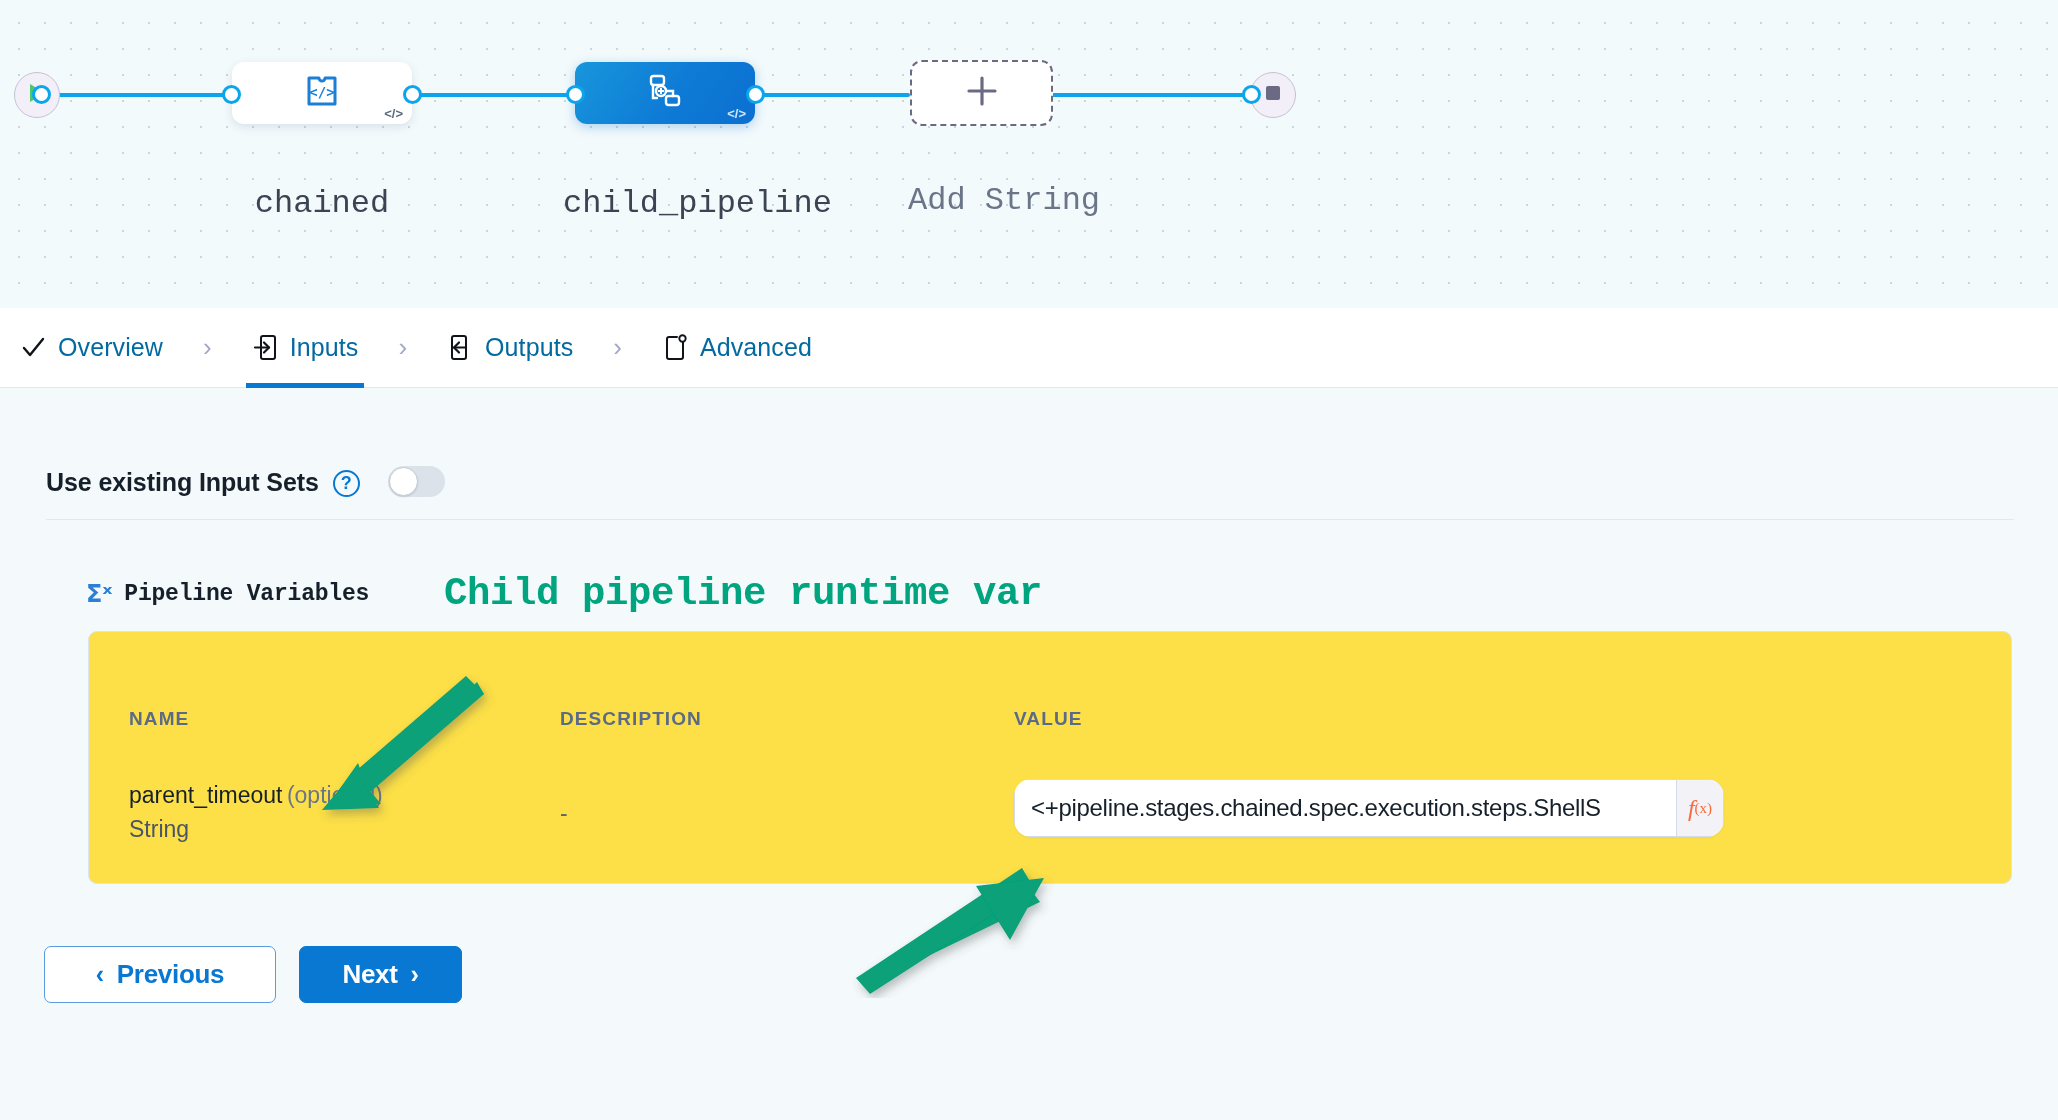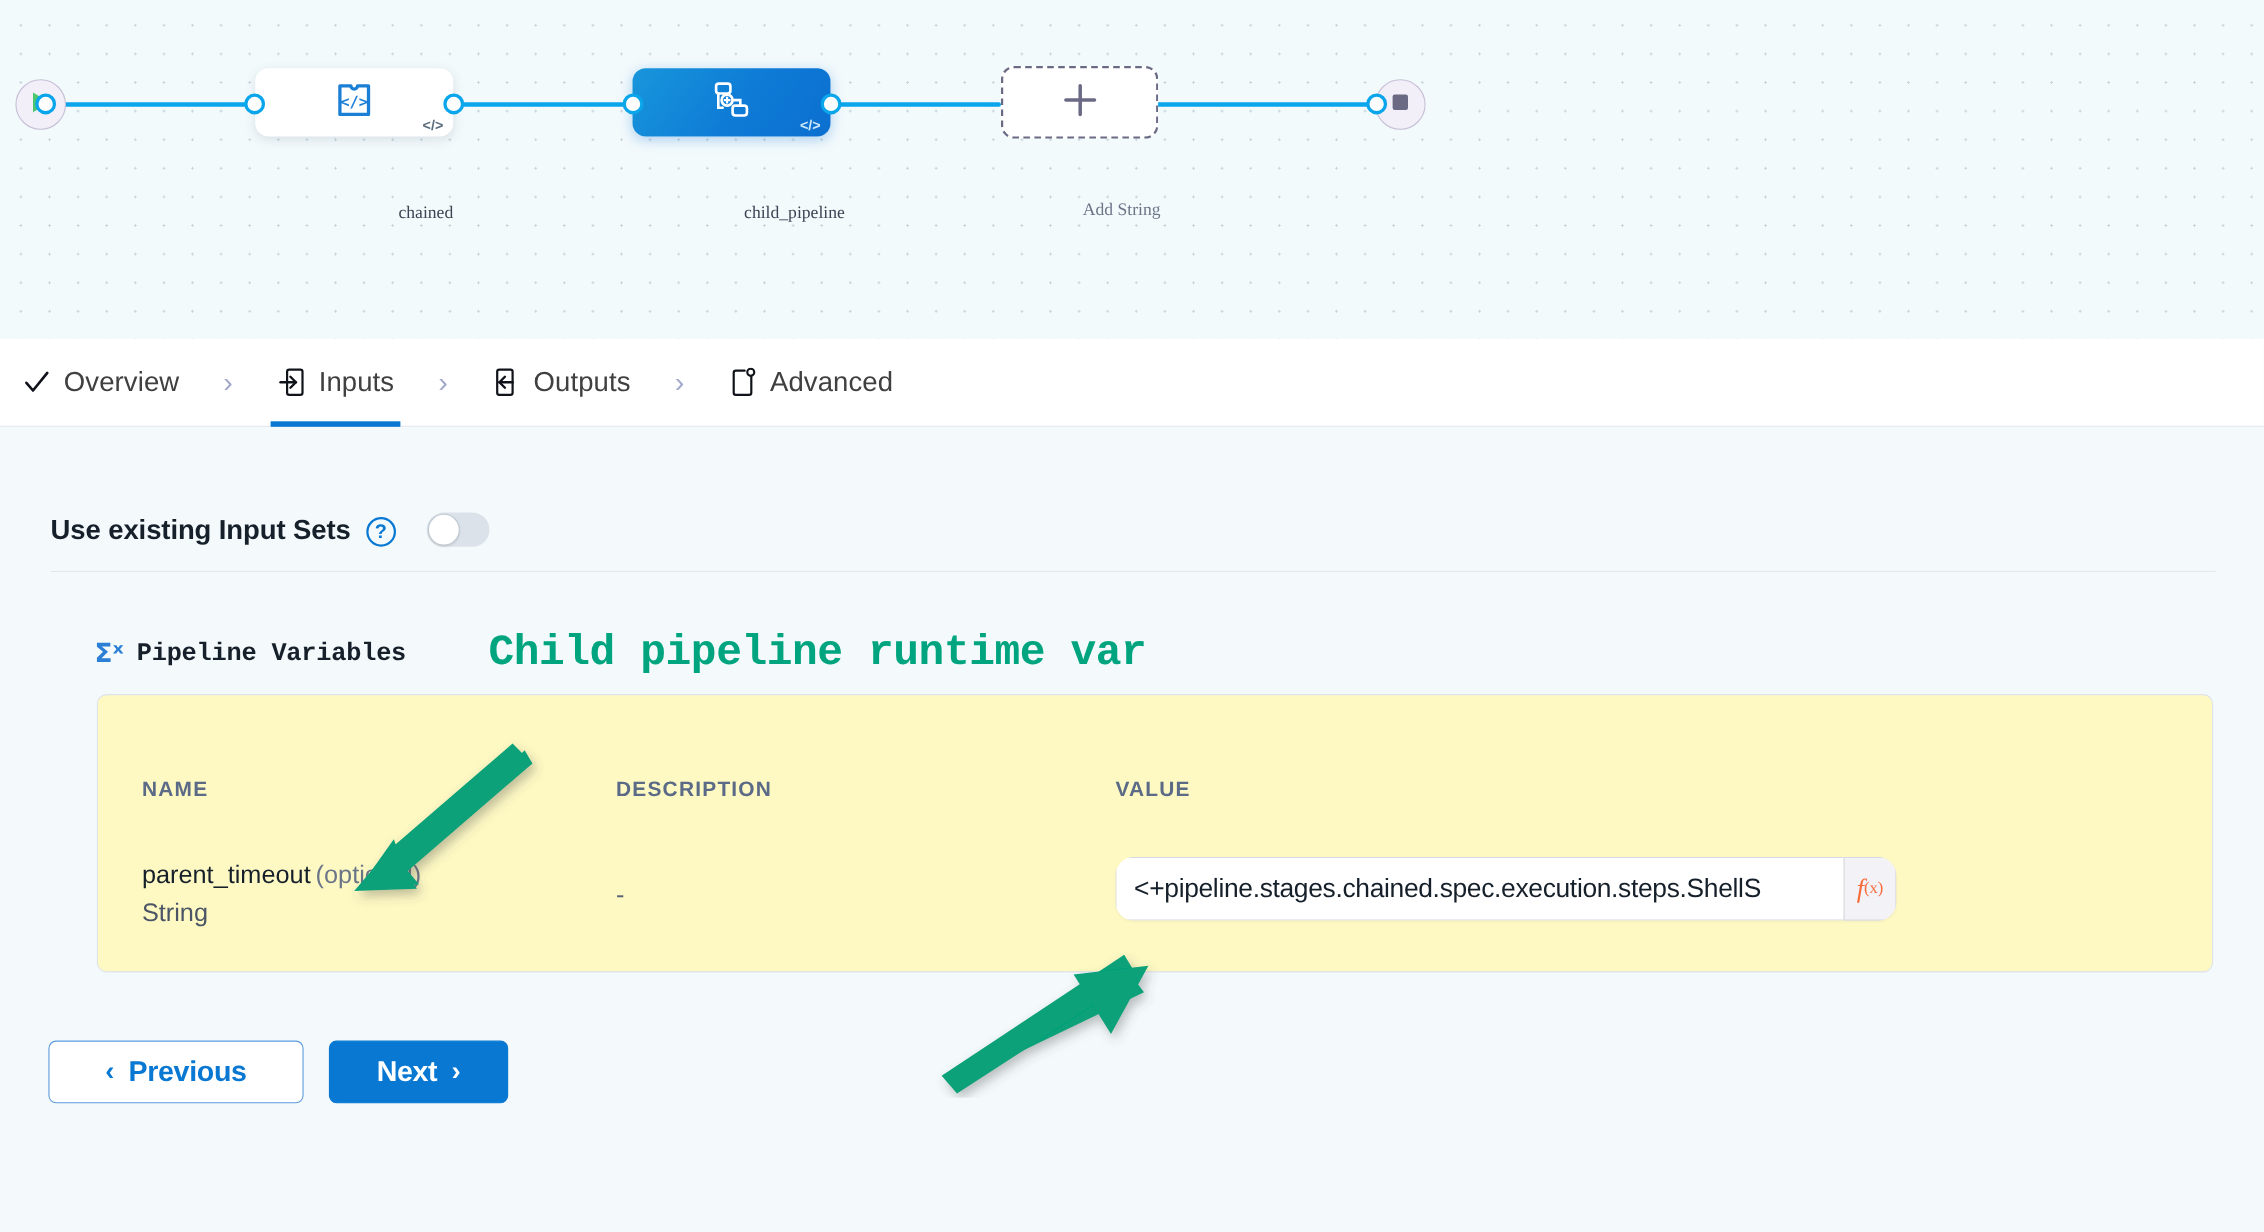--- a/index.html
+++ b/index.html
@@ -50,37 +50,37 @@
     background:#ffffff;width:143px;border:2.5px dashed #6B6A85;
     box-shadow:none;
   }
   .node-code-badge{
     position:absolute;right:9px;bottom:4px;font-size:13px;line-height:1;
     color:#5A6B7B;font-family:"Liberation Sans",sans-serif;font-weight:700;
   }
   .node-code-badge.light{color:#CFE8FA;}
 
   .stage-label{
-    position:absolute;text-align:right;
-    font-size:16px;color:#3B4453;font-family:Liberation Serif, serif;
+    position:absolute;text-align:center;
+    font-size:32px;color:#3B4453;font-family:Liberation Mono, monospace;
     white-space:nowrap;
   }
   .stage-label.muted{color:#6B7588;}
 
   
   #tabbar{
     position:absolute;left:0;top:308px;width:2058px;height:80px;
     background:#ffffff;border-bottom:1px solid #E3E8EF;
     display:flex;align-items:center;box-sizing:border-box;
   }
   .tab{
     display:flex;align-items:center;gap:11px;
     height:80px;box-sizing:border-box;
     padding:0 6px;
-    font-size:25px;color:#404040;
+    font-size:25px;color:#0369a1;
     position:relative;cursor:pointer;
   }
   .tab .tab-label{letter-spacing:.1px;}
   .tab.active::after{
     content:"";position:absolute;left:0;right:0;bottom:0;height:5px;background:#0878D3;
   }
   .tab-sep{
     color:#A3A8C9;font-size:26px;margin:0 34px;user-select:none;
     font-family:"Liberation Sans",sans-serif;
   }
@@ -133,21 +133,21 @@
 
   .annot{
     position:absolute;color:#00A57F;font-weight:bold;white-space:nowrap;
     font-family:Liberation Mono, monospace;
   }
   #annot-top{left:444px;top:183px;font-size:39px;letter-spacing:-.4px;}
 
   
   #var-card{
     position:absolute;left:88px;top:242px;width:1924px;height:253px;
-    background:#fef9c3;border:1px solid #DDE2EB;border-radius:9px;box-sizing:border-box;
+    background:#fde047;border:1px solid #DDE2EB;border-radius:9px;box-sizing:border-box;
   }
   .col-name{position:absolute;left:40px;}
   .col-desc{position:absolute;left:471px;}
   .col-value{position:absolute;left:925px;}
 
   .th{
     top:76px;font-size:19px;font-weight:bold;color:#5B6B87;
     letter-spacing:1.1px;
   }
   .cell-name{top:150px;}

